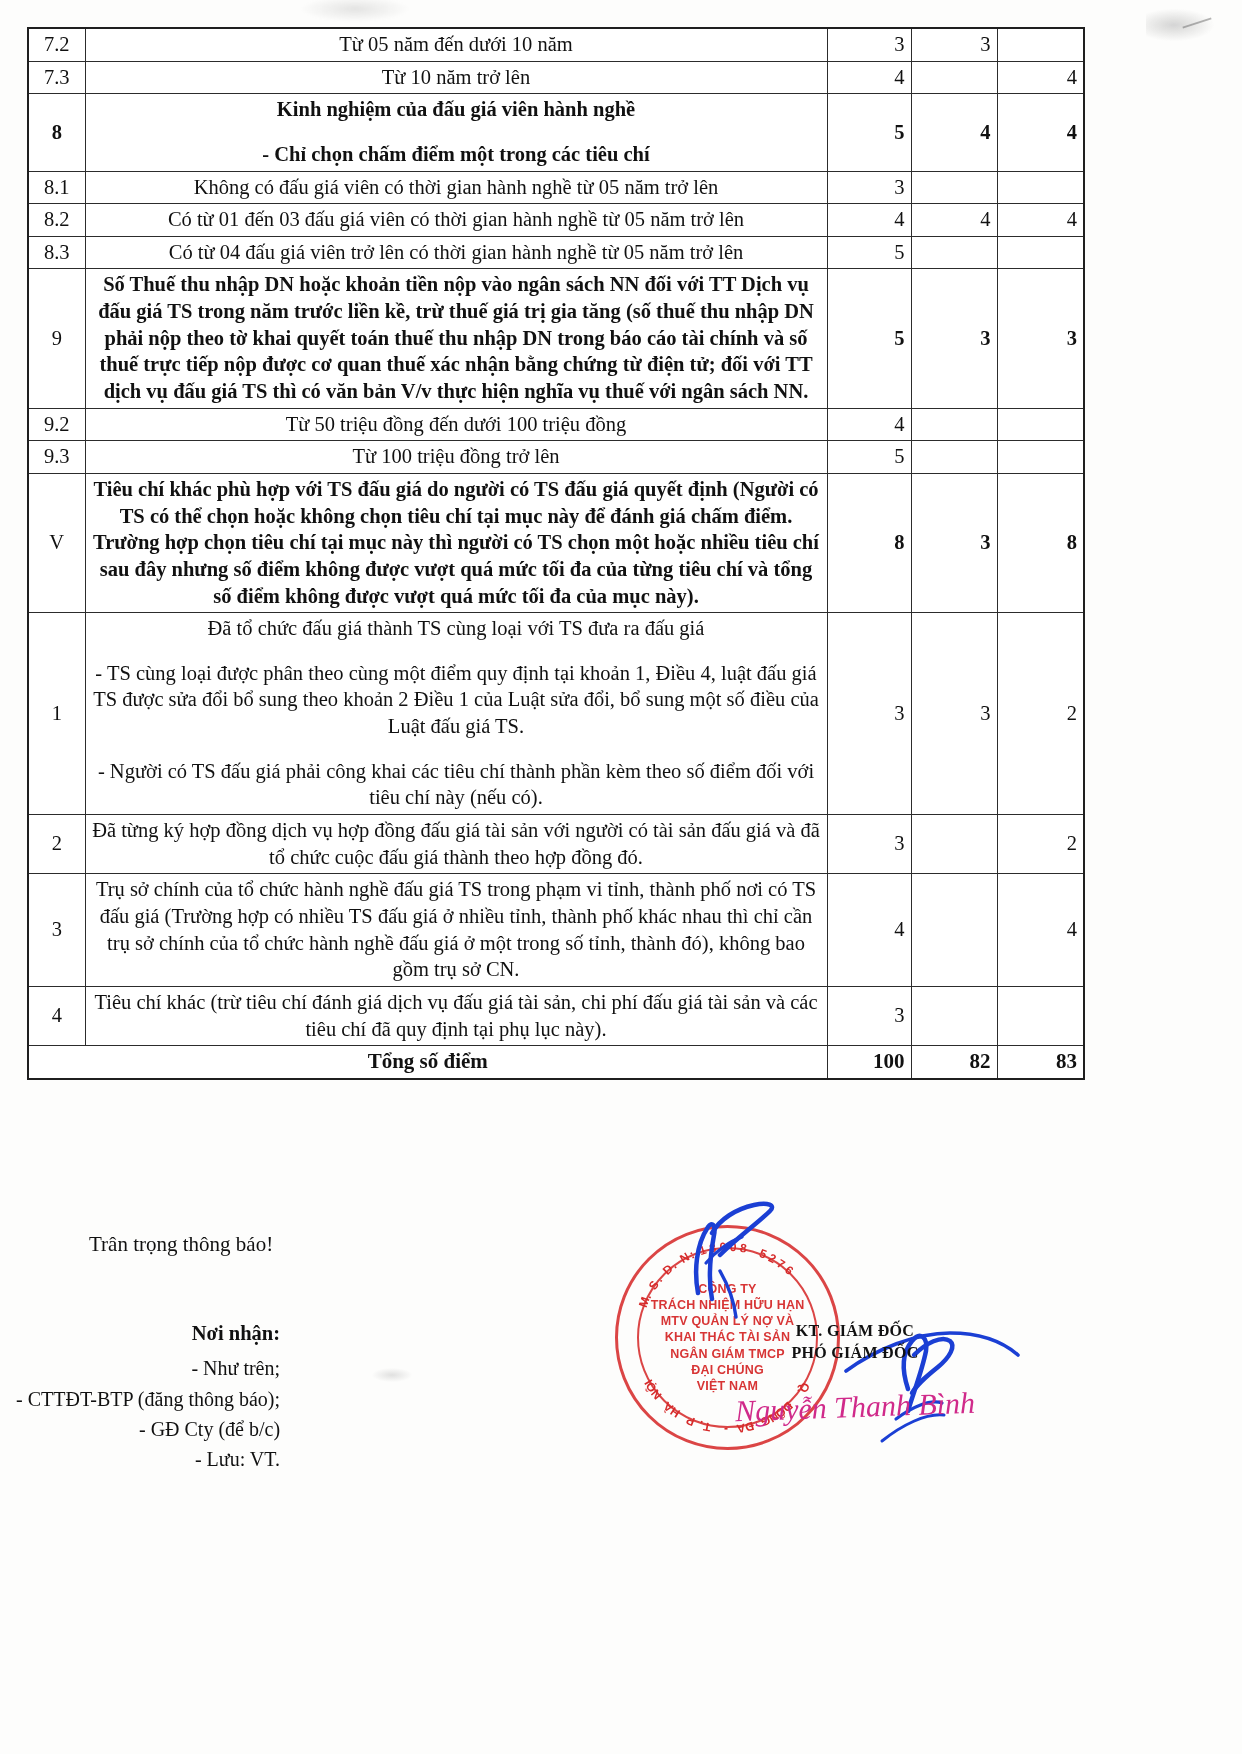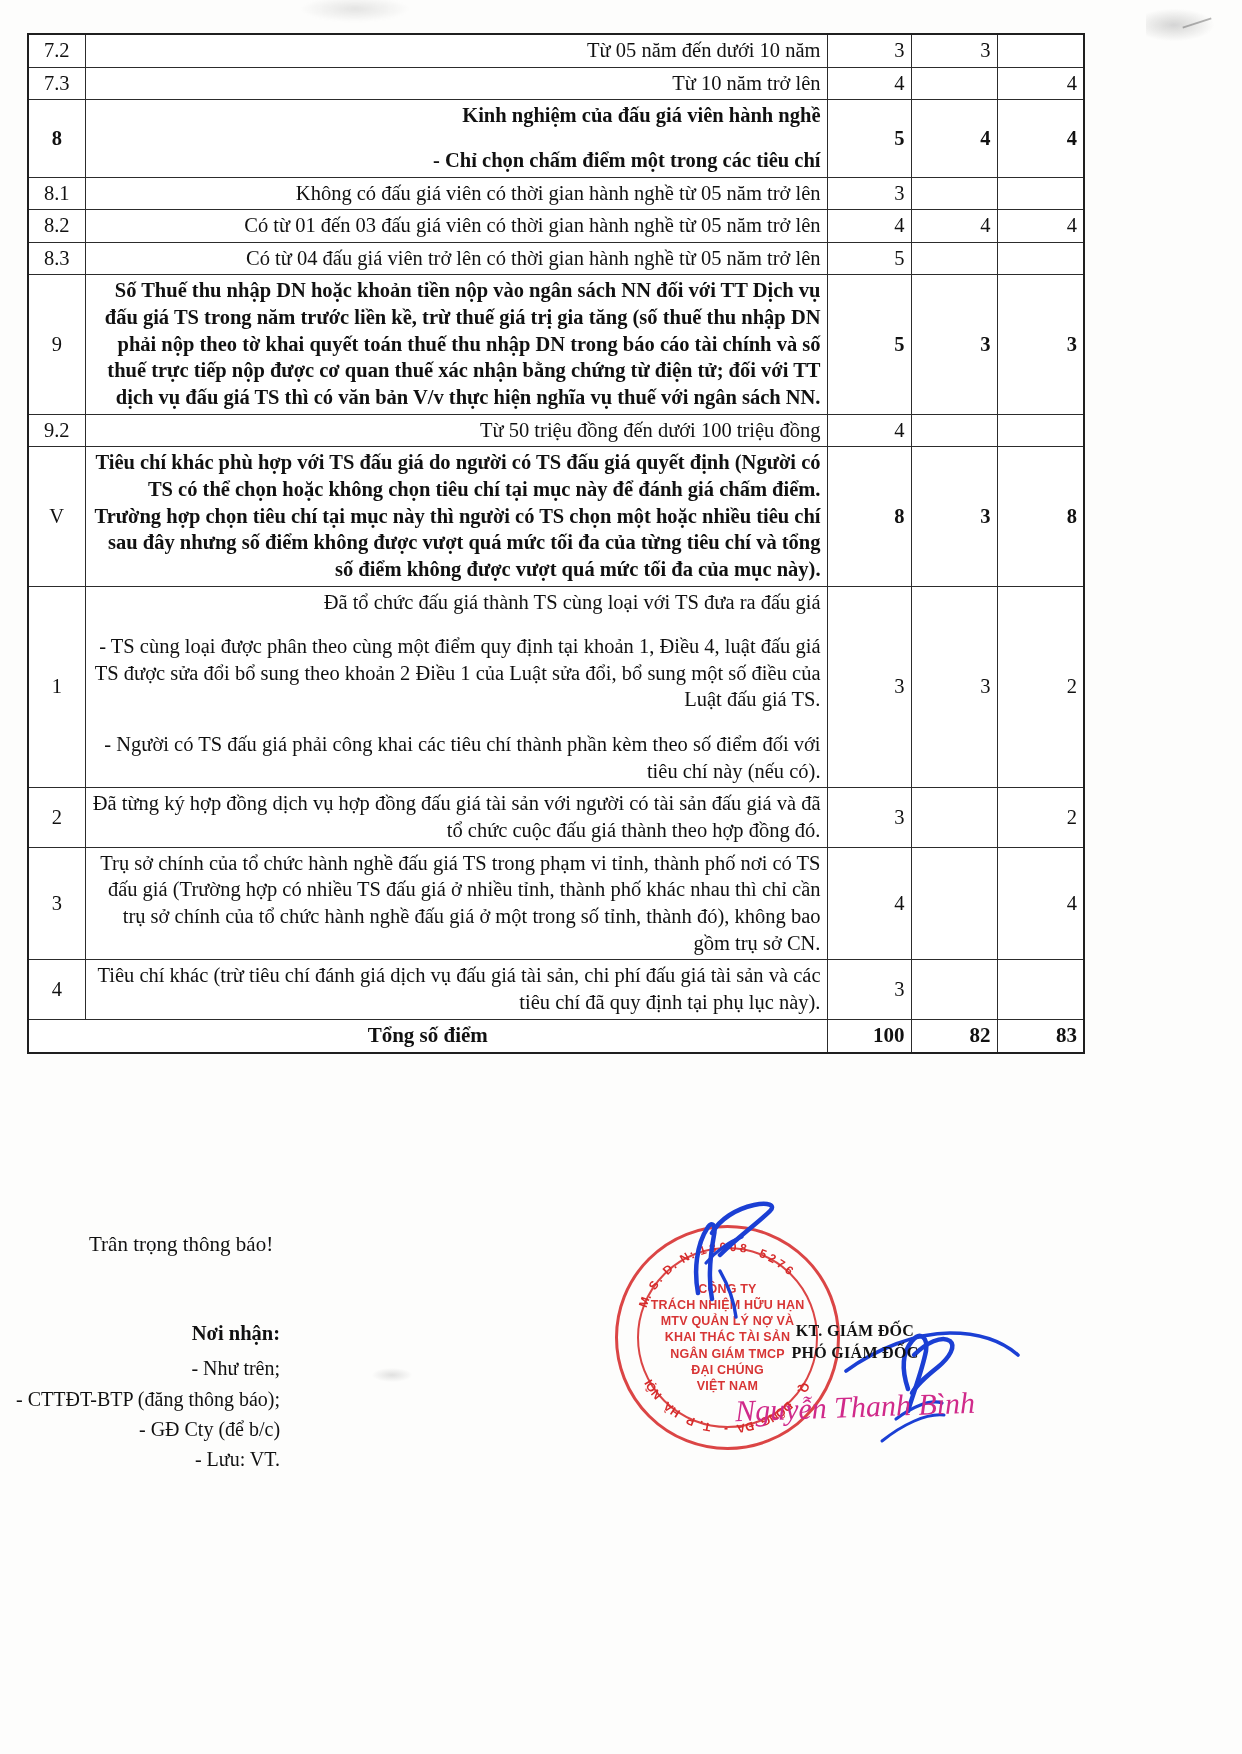--- a/index.html
+++ b/index.html
@@ -48,21 +48,21 @@
     position: absolute;
     left: 372px; top: 1368px;
     width: 40px; height: 14px;
     background: radial-gradient(ellipse at center, rgba(150,150,150,0.28), rgba(255,255,255,0) 72%);
   }
 
   
   table.score-table {
     position: absolute;
     left: 27px;
-    top: 33px;
+    top: 27px;
     width: 1056px;
     border-collapse: collapse;
     table-layout: fixed;
   }
   table.score-table td {
     border: 1px solid #2c2c2c;
     padding: 2px 6px 3px 6px;
     font-size: 20.5px;
     line-height: 1.30;
     vertical-align: middle;
@@ -73,21 +73,21 @@
   col.c-max   { width: 84px; }
   col.c-b     { width: 86px; }
   col.c-c     { width: 87px; }
 
   td.no {
     text-align: center;
     font-size: 21px;
     padding-left: 2px;
     padding-right: 2px;
   }
-  td.desc { text-align: right; }
+  td.desc { text-align: center; }
   td.num {
     text-align: right;
     padding-right: 9px;
     font-size: 21px;
   }
   .bold { font-weight: bold; }
   td.desc.bold, td.no.bold { font-weight: bold; }
 
   .tight { line-height: 1.28; }
   .para { margin: 0; }
@@ -304,20 +304,29 @@
           <td class="num bold">5</td>
           <td class="num bold">3</td>
           <td class="num bold">3</td>
         </tr>
         <tr>
           <td class="no">9.2</td>
           <td class="desc tight">
             <p class="para">Từ 50 triệu đồng đến dưới 100 triệu đồng</p>
           </td>
           <td class="num">4</td>
+          <td class="num"></td>
+          <td class="num"></td>
+        </tr>
+        <tr>
+          <td class="no">9.3</td>
+          <td class="desc tight">
+            <p class="para">Từ 100 triệu đồng trở lên</p>
+          </td>
+          <td class="num">5</td>
           <td class="num"></td>
           <td class="num"></td>
         </tr>
         <tr>
           <td class="no">V</td>
           <td class="desc tight bold">
             <p class="para">Tiêu chí khác phù hợp với TS đấu giá do người có TS đấu giá quyết định (Người có TS có thể chọn hoặc không chọn tiêu chí tại mục này để đánh giá chấm điểm. Trường hợp chọn tiêu chí tại mục này thì người có TS chọn một hoặc nhiều tiêu chí sau đây nhưng số điểm không được vượt quá mức tối đa của từng tiêu chí và tổng số điểm không được vượt quá mức tối đa của mục này).</p>
           </td>
           <td class="num bold">8</td>
           <td class="num bold">3</td>

